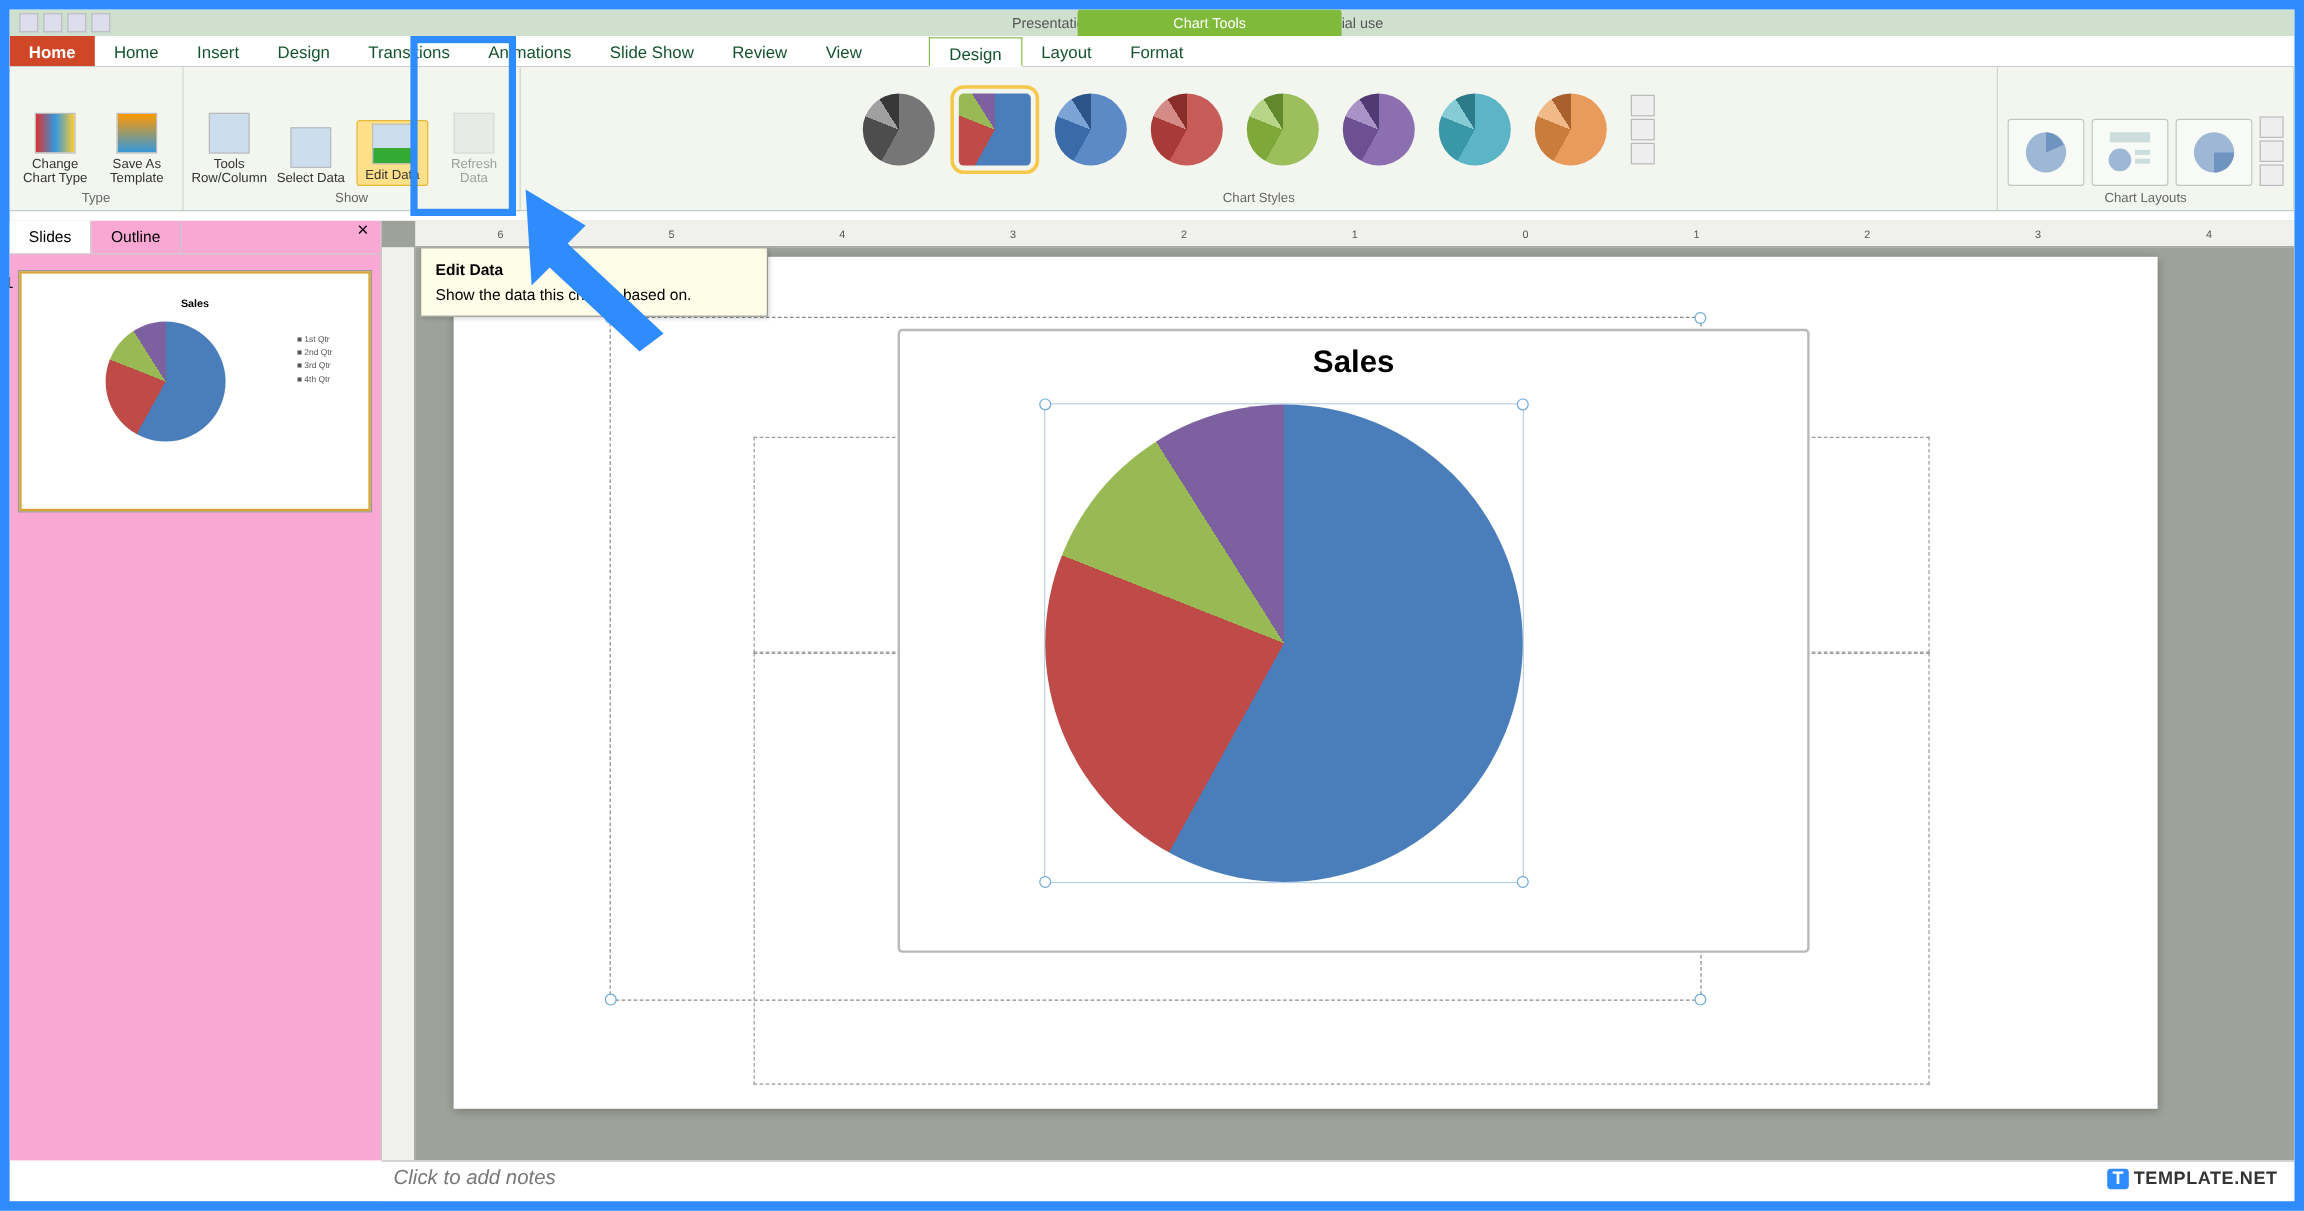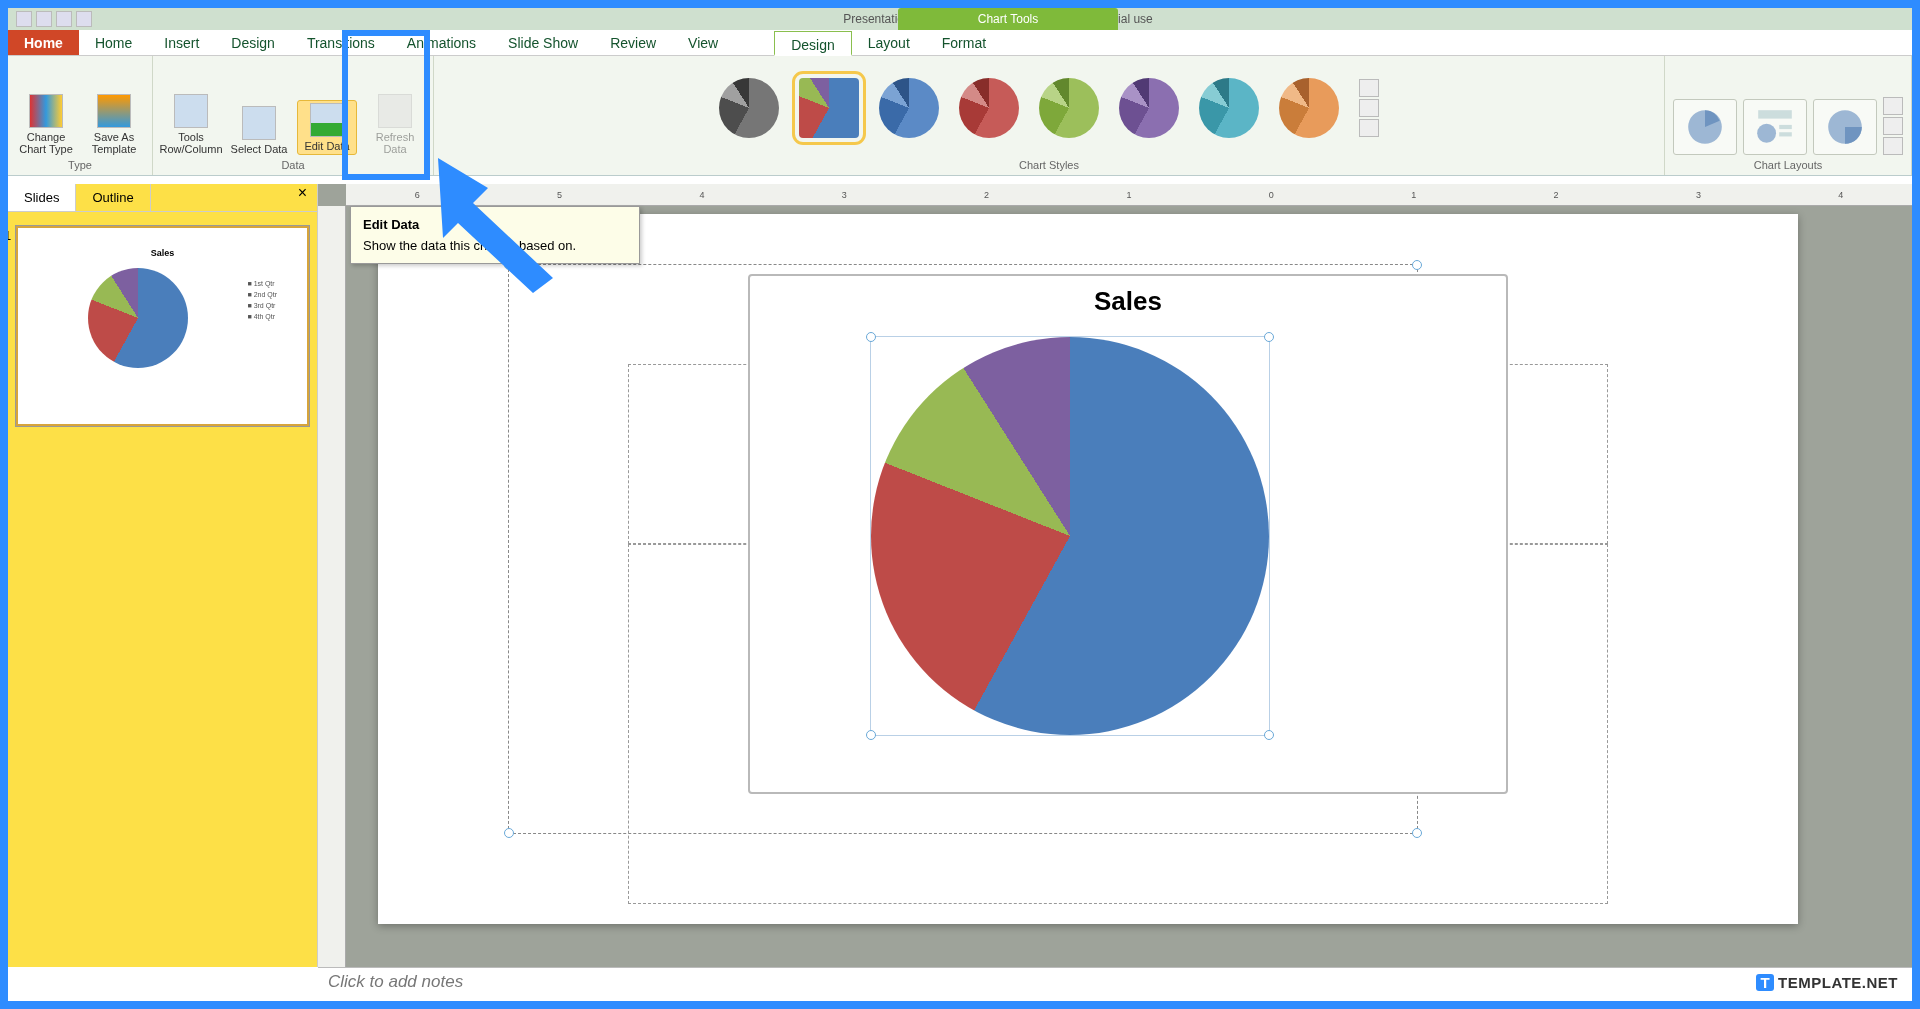--- a/index.html
+++ b/index.html
@@ -20,21 +20,21 @@
 .rbtn .ico { width:34px; height:34px; background:#ddd; border:1px solid #bbb; margin-bottom:3px; }
 .group-label { font-size:11px; color:#666; padding:4px 0; }
 .cl-thumb { width:64px; height:56px; border:1px solid #c3c9bd; background:#f8faf6; border-radius:3px; display:flex; align-items:center; justify-content:center; }
 .cl-thumb svg { width:42px; height:42px; }
 .styles-strip { display:flex; gap:20px; align-items:center; padding:10px 12px; flex:1; }
 .style-thumb { width:60px; height:60px; border-radius:50%; position:relative; cursor:pointer; }
 .style-thumb.sel { outline:3px solid #f5c84c; outline-offset:4px; border-radius:4px; }
 .style-nav { width:20px; display:flex; flex-direction:column; gap:2px; }
 .style-nav span { height:18px; border:1px solid #bbb; background:#eee; }
 .workspace { position:absolute; top:176px; left:0; right:0; bottom:34px; display:flex; }
-.sidepanel { width:310px; background:#fde047; border-right:1px solid #ccc; display:flex; flex-direction:column; }
+.sidepanel { width:310px; background:#f9a8d4; border-right:1px solid #ccc; display:flex; flex-direction:column; }
 .sp-tabs { height:28px; display:flex; border-bottom:1px solid #ccc; }
 .sp-tab { padding:0 16px; font-size:13px; line-height:28px; border-right:1px solid #ccc; }
 .sp-tab.active { background:#fff; }
 .sp-close { margin-left:auto; padding:0 10px; cursor:pointer; }
 .slide-thumb { margin:14px 8px; border:2px solid #d7a43a; background:#fff; height:200px; position:relative; box-shadow:0 0 0 1px #999; }
 .slide-num { position:absolute; left:-14px; top:0; font-size:13px; }
 .ruler-area { flex:1; background:#9ea39a; position:relative; overflow:hidden; }
 .hruler { position:absolute; top:0; left:28px; right:0; height:22px; background:#f0f1ed; border-bottom:1px solid #aaa; font-size:9px; color:#555; display:flex; align-items:center; justify-content:space-around; }
 .vruler { position:absolute; top:22px; left:0; width:28px; bottom:0; background:#f0f1ed; border-right:1px solid #aaa; }
 .slide-canvas { position:absolute; top:30px; left:60px; width:1420px; height:710px; background:#fff; box-shadow:0 2px 8px rgba(0,0,0,.3); }
@@ -111,21 +111,21 @@
         </div>
       <div class="rbtn" style="background:#ffe08a;border:1px solid #e6b83a;border-radius:3px;padding:2px">
           <div class="ico" style="background:linear-gradient(#cde 60%,#3a3 60%)"></div>
           <span>Edit Data</span>
         </div>
       <div class="rbtn" style="opacity:.45">
           <div class="ico"></div>
           <span>Refresh Data</span>
         </div>
     </div>
-    <div class="group-label">Data</div>
+    <div class="group-label">Show</div>
   </div>
   <div class="group" style="flex:1">
     <div class="styles-strip" id="styles-strip">
         <div class="style-thumb" style="background: conic-gradient(rgb(118, 118, 118) 0deg, rgb(118, 118, 118) 208.8deg, rgb(77, 77, 77) 208.8deg, rgb(77, 77, 77) 291.6deg, rgb(160, 160, 160) 291.6deg, rgb(160, 160, 160) 327.6deg, rgb(56, 56, 56) 327.6deg, rgb(56, 56, 56) 360deg);"></div>
         <div class="style-thumb sel" style="background: conic-gradient(rgb(74, 126, 187) 0deg, rgb(74, 126, 187) 208.8deg, rgb(190, 75, 72) 208.8deg, rgb(190, 75, 72) 291.6deg, rgb(152, 185, 84) 291.6deg, rgb(152, 185, 84) 327.6deg, rgb(125, 96, 160) 327.6deg, rgb(125, 96, 160) 360deg);"></div>
         <div class="style-thumb" style="background: conic-gradient(rgb(91, 138, 198) 0deg, rgb(91, 138, 198) 208.8deg, rgb(58, 106, 168) 208.8deg, rgb(58, 106, 168) 291.6deg, rgb(123, 163, 212) 291.6deg, rgb(123, 163, 212) 327.6deg, rgb(45, 84, 136) 327.6deg, rgb(45, 84, 136) 360deg);"></div>
         <div class="style-thumb" style="background: conic-gradient(rgb(198, 91, 88) 0deg, rgb(198, 91, 88) 208.8deg, rgb(168, 58, 55) 208.8deg, rgb(168, 58, 55) 291.6deg, rgb(212, 138, 135) 291.6deg, rgb(212, 138, 135) 327.6deg, rgb(136, 45, 42) 327.6deg, rgb(136, 45, 42) 360deg);"></div>
         <div class="style-thumb" style="background: conic-gradient(rgb(156, 191, 91) 0deg, rgb(156, 191, 91) 208.8deg, rgb(126, 168, 58) 208.8deg, rgb(126, 168, 58) 291.6deg, rgb(184, 212, 135) 291.6deg, rgb(184, 212, 135) 327.6deg, rgb(98, 136, 45) 327.6deg, rgb(98, 136, 45) 360deg);"></div>
         <div class="style-thumb" style="background: conic-gradient(rgb(139, 111, 176) 0deg, rgb(139, 111, 176) 208.8deg, rgb(109, 80, 146) 208.8deg, rgb(109, 80, 146) 291.6deg, rgb(169, 146, 198) 291.6deg, rgb(169, 146, 198) 327.6deg, rgb(81, 58, 116) 327.6deg, rgb(81, 58, 116) 360deg);"></div>
         <div class="style-thumb" style="background: conic-gradient(rgb(91, 181, 198) 0deg, rgb(91, 181, 198) 208.8deg, rgb(58, 151, 168) 208.8deg, rgb(58, 151, 168) 291.6deg, rgb(135, 204, 212) 291.6deg, rgb(135, 204, 212) 327.6deg, rgb(45, 122, 136) 327.6deg, rgb(45, 122, 136) 360deg);"></div>

